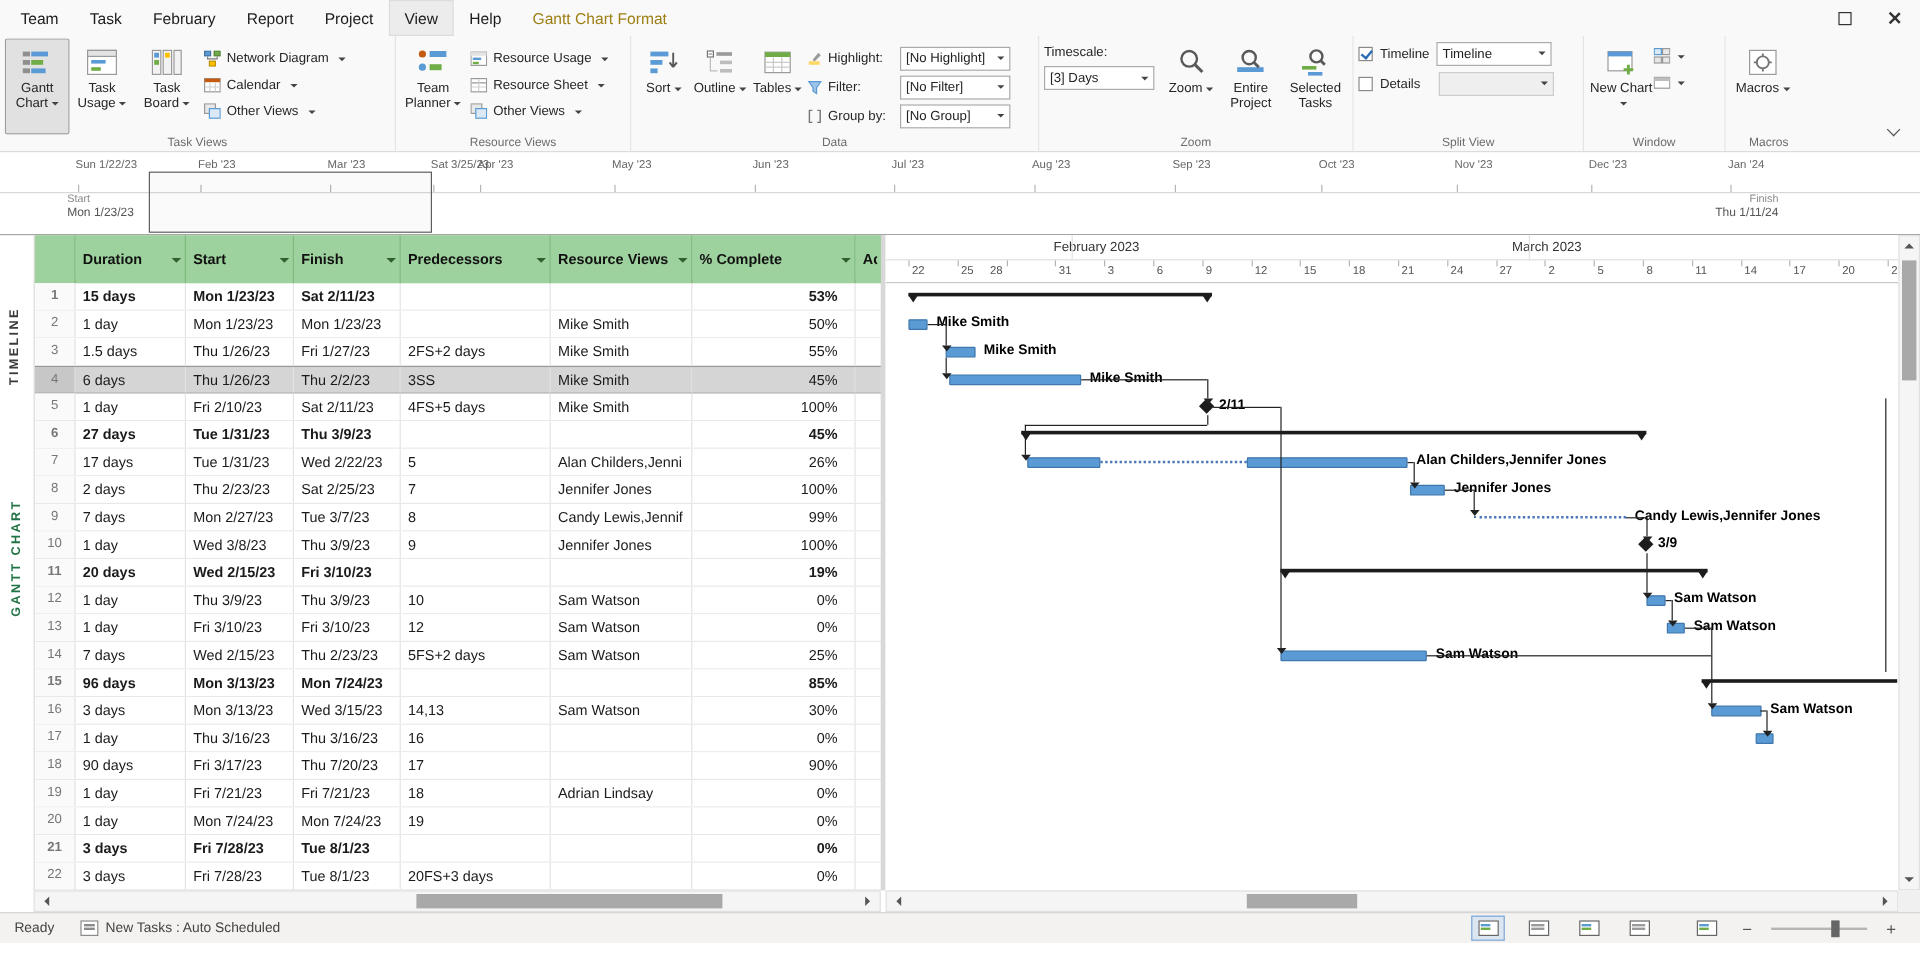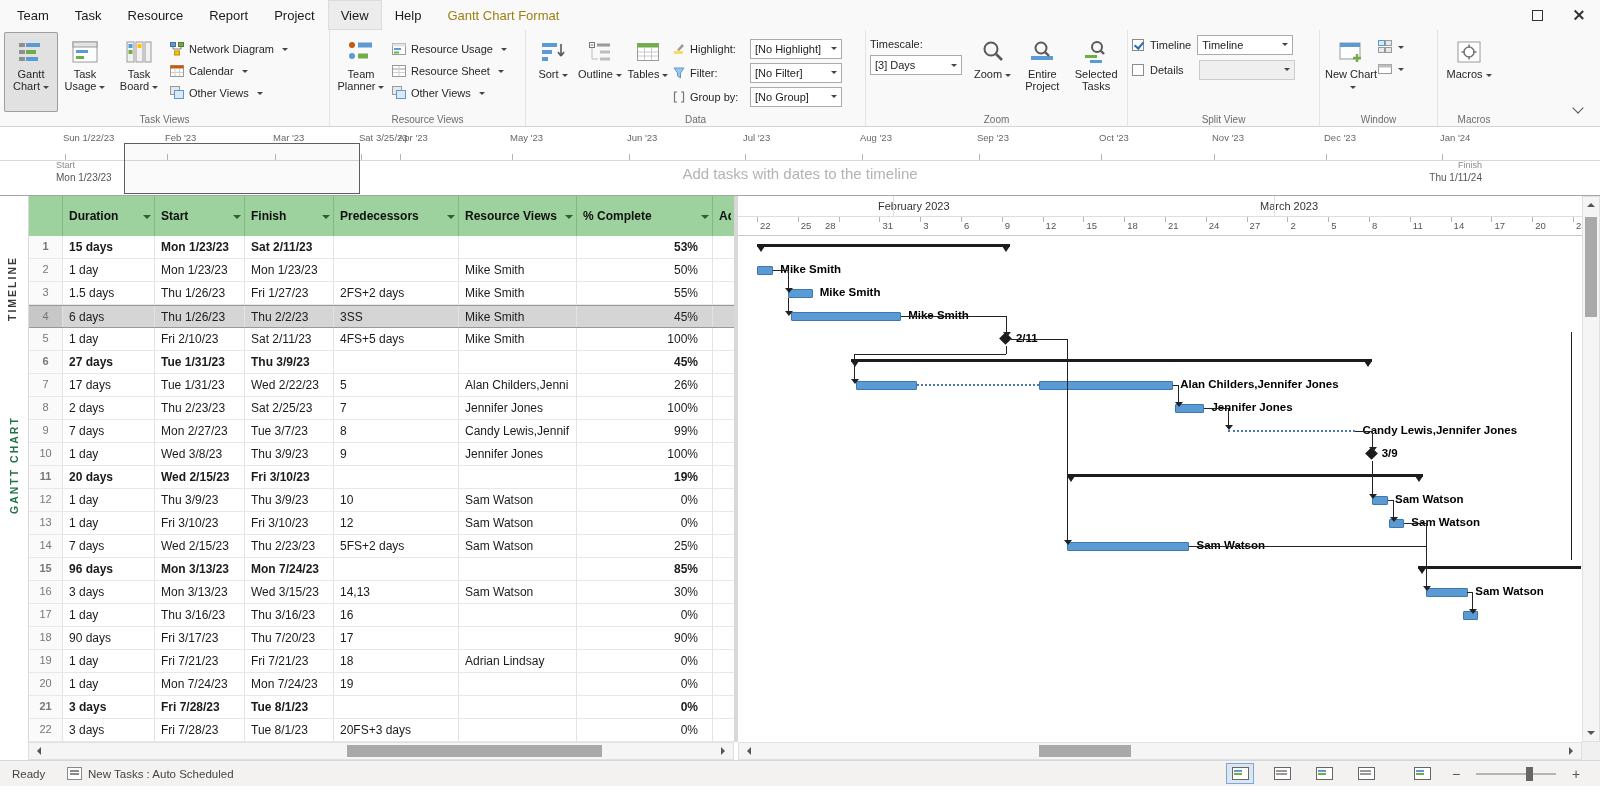--- a/index.html
+++ b/index.html
@@ -127,21 +127,21 @@
 </style>
 </head>
 <body>
 
 <div class="app">
 
   <div class="menubar">
     <div class="menu-tabs">
         <div class="menu-tab">Team</div>
         <div class="menu-tab">Task</div>
-        <div class="menu-tab">Resource</div>
+        <div class="menu-tab">February</div>
         <div class="menu-tab">Report</div>
         <div class="menu-tab">Project</div>
         <div class="menu-tab active">View</div>
         <div class="menu-tab">Help</div>
         <div class="menu-tab gold">Gantt Chart Format</div>
       </div>
     <div class="wctrls">
       <div class="wbtn">
           <span class="ic-restore"></span>
         </div>
@@ -504,21 +504,20 @@
         <span class="tl-date" style="left: 1099px;">Oct '23</span>
         <div class="tl-tick" style="left: 1101px;"></div>
         <span class="tl-date" style="left: 1212px;">Nov '23</span>
         <div class="tl-tick" style="left: 1214px;"></div>
         <span class="tl-date" style="left: 1324px;">Dec '23</span>
         <div class="tl-tick" style="left: 1326px;"></div>
         <span class="tl-date" style="left: 1440px;">Jan '24</span>
         <div class="tl-tick" style="left: 1442px;"></div>
       </div>
     <div class="tl-band"></div>
-    <div class="tl-placeholder">Add tasks with dates to the timeline</div>
     <div class="tl-start">
       <div class="tl-small">Start</div>
       <div class="tl-datev">Mon 1/23/23</div>
     </div>
     <div class="tl-finish">
       <div class="tl-small">Finish</div>
       <div class="tl-datev">Thu 1/11/24</div>
     </div>
     <div class="tl-selbox"></div>
   </div>

